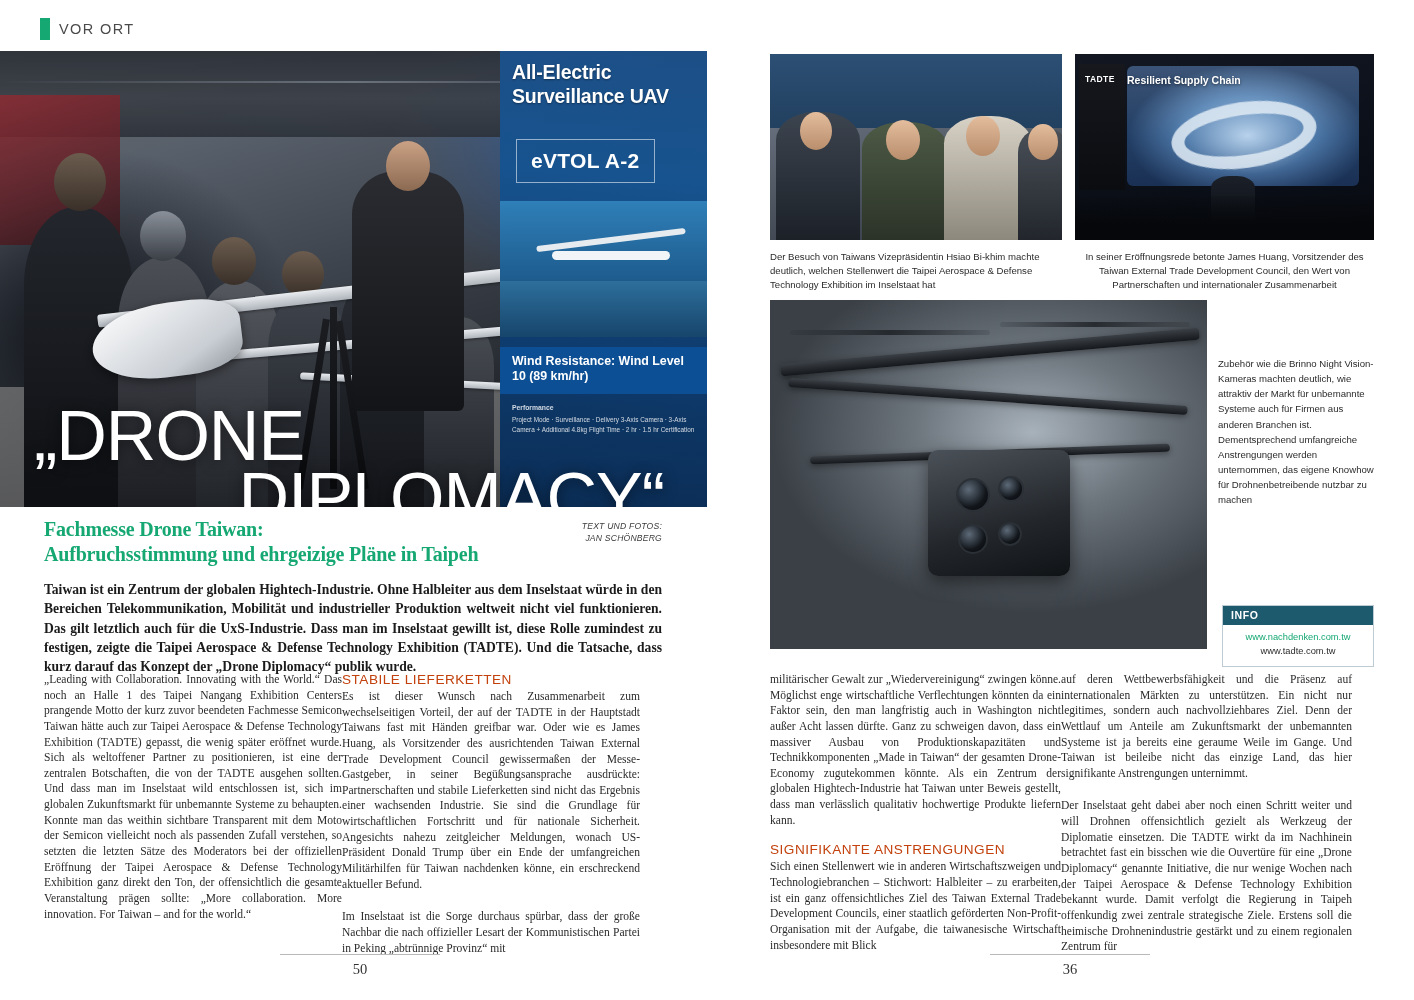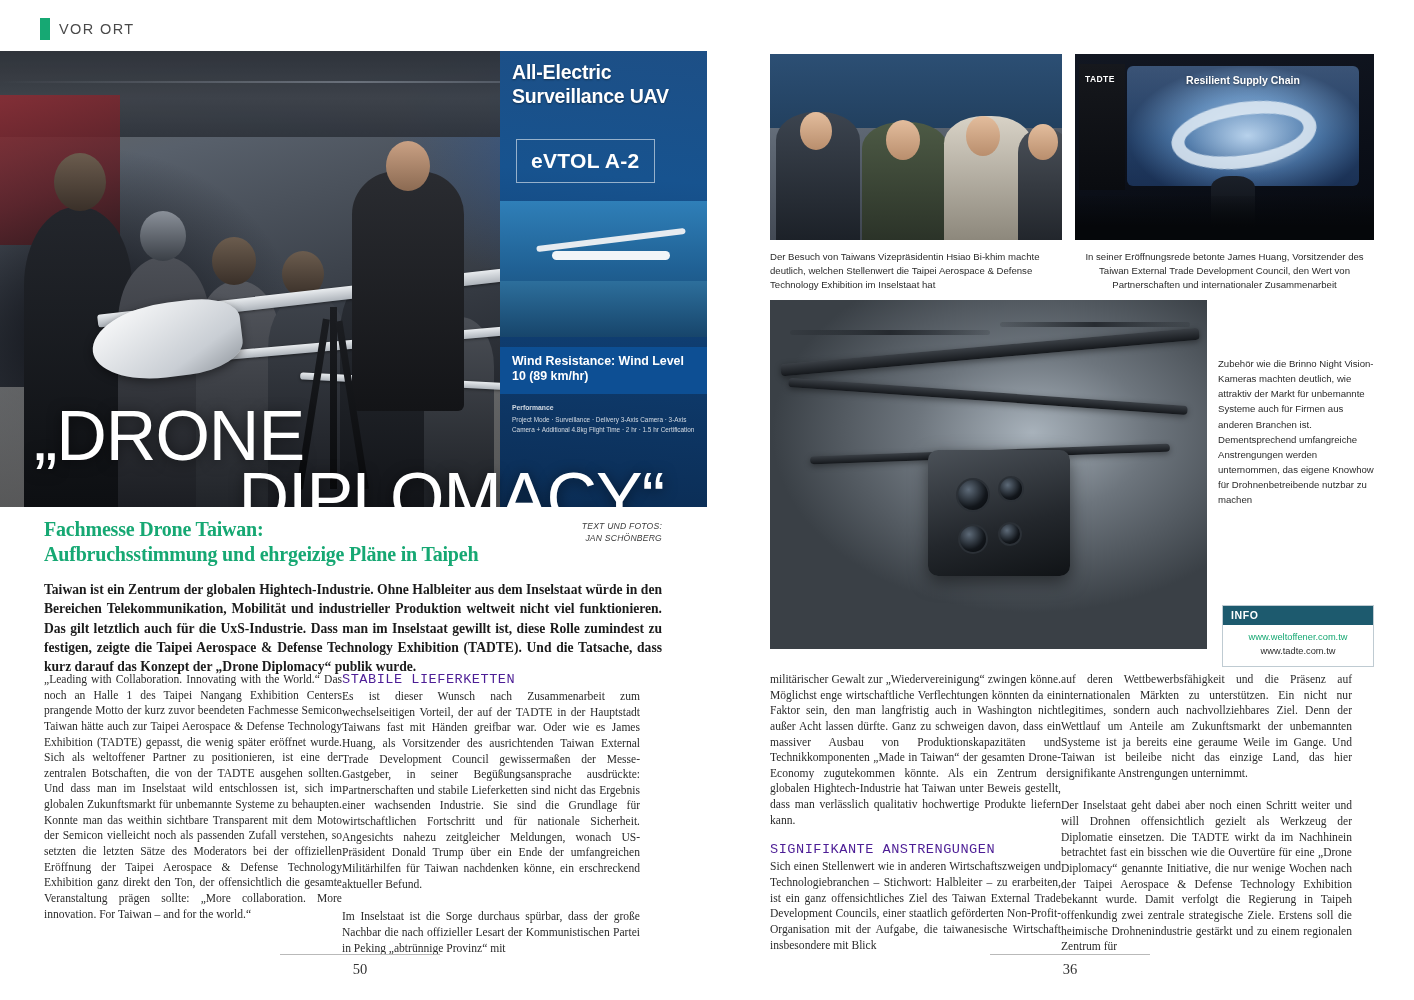--- a/index.html
+++ b/index.html
@@ -250,24 +250,23 @@
     display: flex;
   }
   .cols-left  { left: 44px; width: 618px; }
   .cols-right { left: 770px; width: 604px; }
   .col { width: 298px; }
   .cols-right .col { width: 291px; }
 
   .sec-head {
     font-size: 13.6px;
     letter-spacing: .5px;
-    color: #4c1d95;
+    color: #c2410c;
     margin-bottom: 2px;
     font-weight: 400;
-    font-family: Liberation Mono, monospace;
   }
   .body {
     font-family: "Liberation Serif", serif;
     font-size: 11.55px;
     line-height: 1.355;
     color: #2a2a2a;
     text-align: justify;
     hyphens: manual;
   }
   .body + .body { margin-top: 17px; }
@@ -319,21 +318,20 @@
   }
   .ps-screen {
     position: absolute; left: 52px; top: 12px; width: 232px; height: 120px;
     border-radius: 6px;
     background:
       radial-gradient(ellipse 120px 70px at 52% 58%, rgba(190,215,240,.95), rgba(90,130,180,.5) 55%, rgba(25,45,80,.75) 100%),
       linear-gradient(180deg,#9fc6e8,#3f6f9e 60%,#1d3a60);
   }
   .ps-screen-title {
     position: absolute; left: 0; right: 0; top: 8px;
-    text-align: center;
     color: #ffffff;
     font-size: 10.5px;
     font-weight: 700;
     text-shadow: 0 1px 3px rgba(0,0,0,.55);
   }
   .ps-loop {
     position: absolute; left: 44px; top: 36px;
     width: 146px; height: 66px;
     border: 13px solid rgba(225,235,245,.85);
     border-radius: 50%;
@@ -576,21 +574,21 @@
   <div class="pd-lens l4"></div>
 </div>
 
 <p class="caption caption-1">Der Besuch von Taiwans Vizepräsidentin Hsiao Bi-khim machte deutlich, welchen Stellenwert die Taipei Aerospace &amp; Defense Technology Exhibition im Inselstaat hat</p>
 <p class="caption caption-2">In seiner Eröffnungsrede betonte James Huang, Vorsitzender des Taiwan External Trade Development Council, den Wert von Partnerschaften und internationaler Zusammenarbeit</p>
 <p class="sidecap">Zubehör wie die Brinno Night Vision-Kameras machten deutlich, wie attraktiv der Markt für unbemannte Systeme auch für Firmen aus anderen Branchen ist. Dementsprechend umfangreiche Anstrengungen werden unternommen, das eigene Knowhow für Drohnenbetreibende nutzbar zu machen</p>
 
 <div class="infobox">
   <div class="infobox-head">INFO</div>
   <div class="infobox-body">
-    <a class="infobox-link" href="#">www.weltoffener.com.tw</a>
+    <a class="infobox-link" href="#">www.nachdenken.com.tw</a>
     <a class="infobox-link secondary" href="#">www.tadte.com.tw</a>
   </div>
 </div>
 
 <div class="cols cols-right">
   <div class="col">
     <p class="body">militärischer Gewalt zur „Wiedervereinigung“ zwingen könne. Möglichst enge wirtschaftliche Verflechtungen könnten da ein Faktor sein, den man langfristig auch in Washington nicht außer Acht lassen dürfte. Ganz zu schweigen davon, dass ein massiver Ausbau von Produktionskapazitäten und Technikkomponenten „Made in Taiwan“ der gesamten Drone-Economy zugutekommen könnte. Als ein Zentrum der globalen Hightech-Industrie hat Taiwan unter Beweis gestellt, dass man verlässlich qualitativ hochwertige Produkte liefern kann.</p>
     <h2 class="sec-head" style="margin-top:14px;">SIGNIFIKANTE ANSTRENGUNGEN</h2>
     <p class="body">Sich einen Stellenwert wie in anderen Wirtschaftszweigen und Technologiebranchen – Stichwort: Halbleiter – zu erarbeiten, ist ein ganz offensichtliches Ziel des Taiwan External Trade Development Councils, einer staatlich geförderten Non-Profit-Organisation mit der Aufgabe, die taiwanesische Wirtschaft insbesondere mit Blick</p>
   </div>

